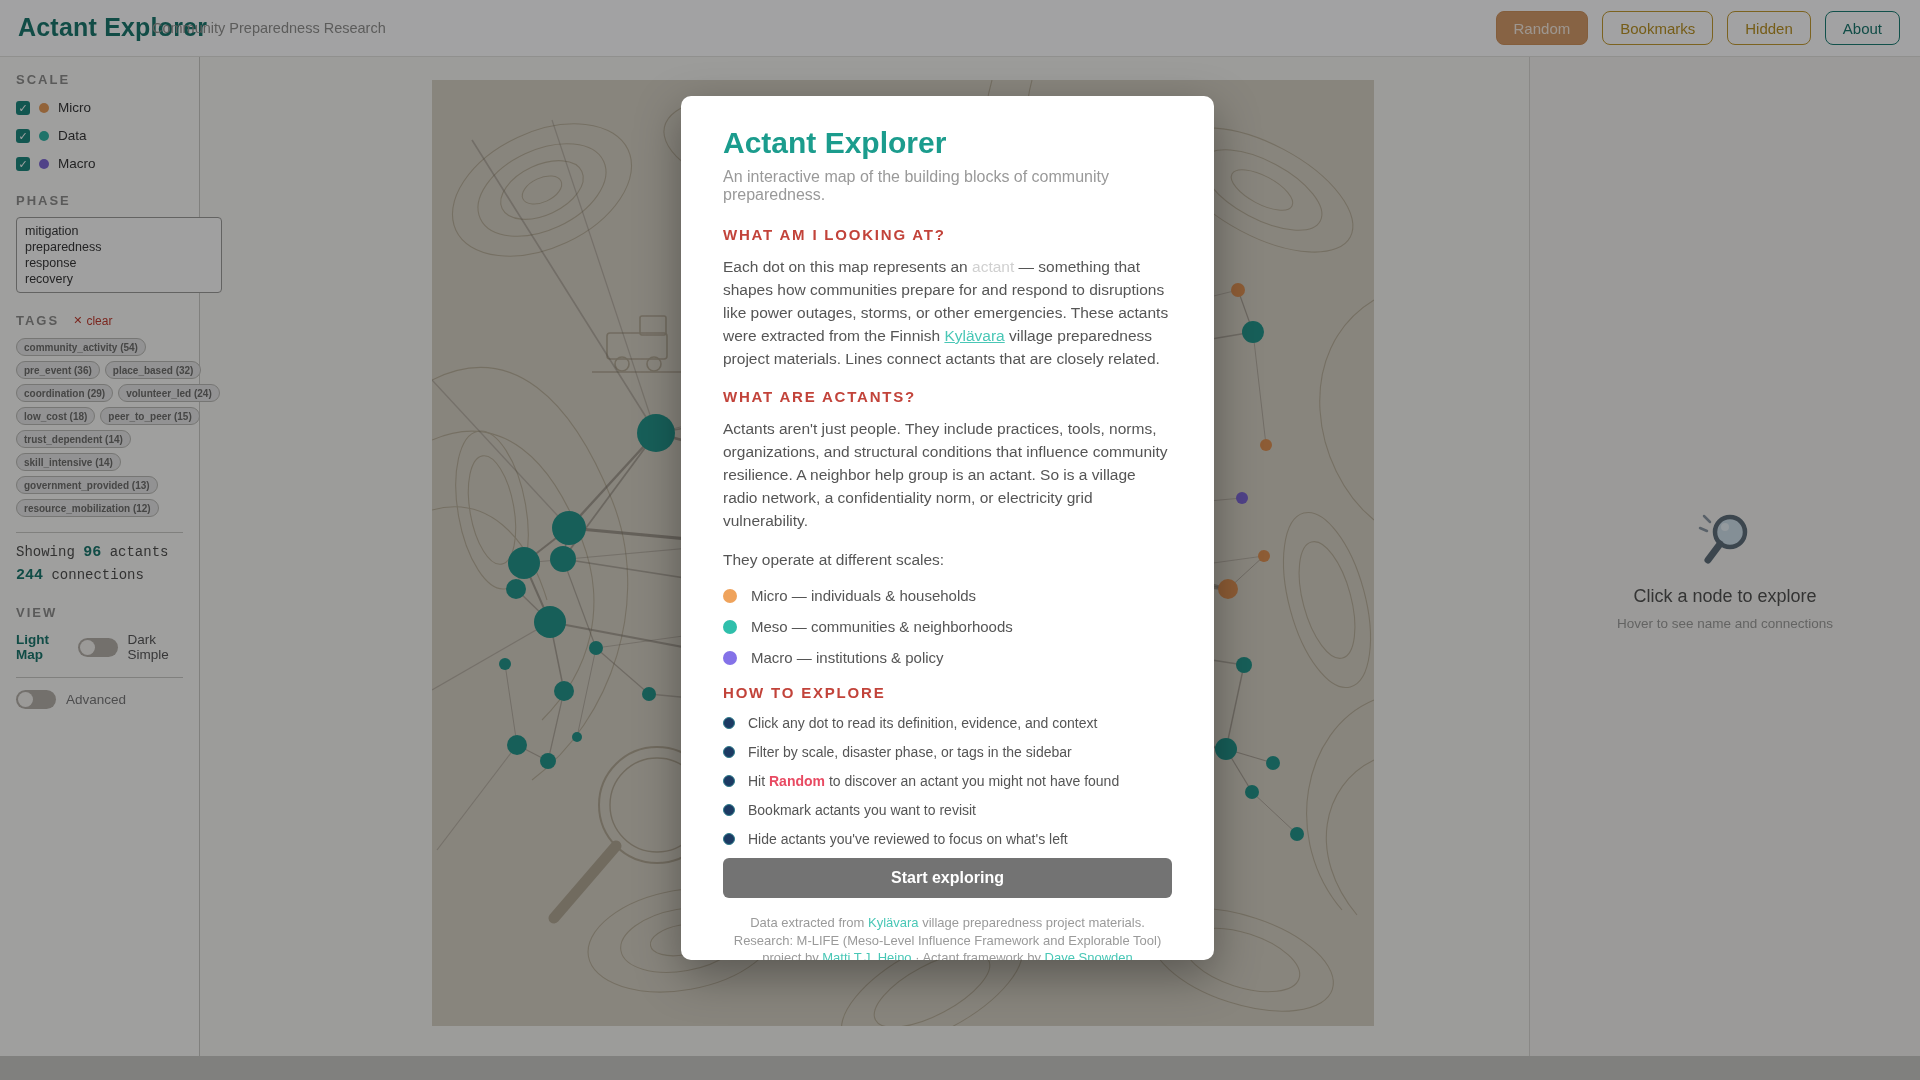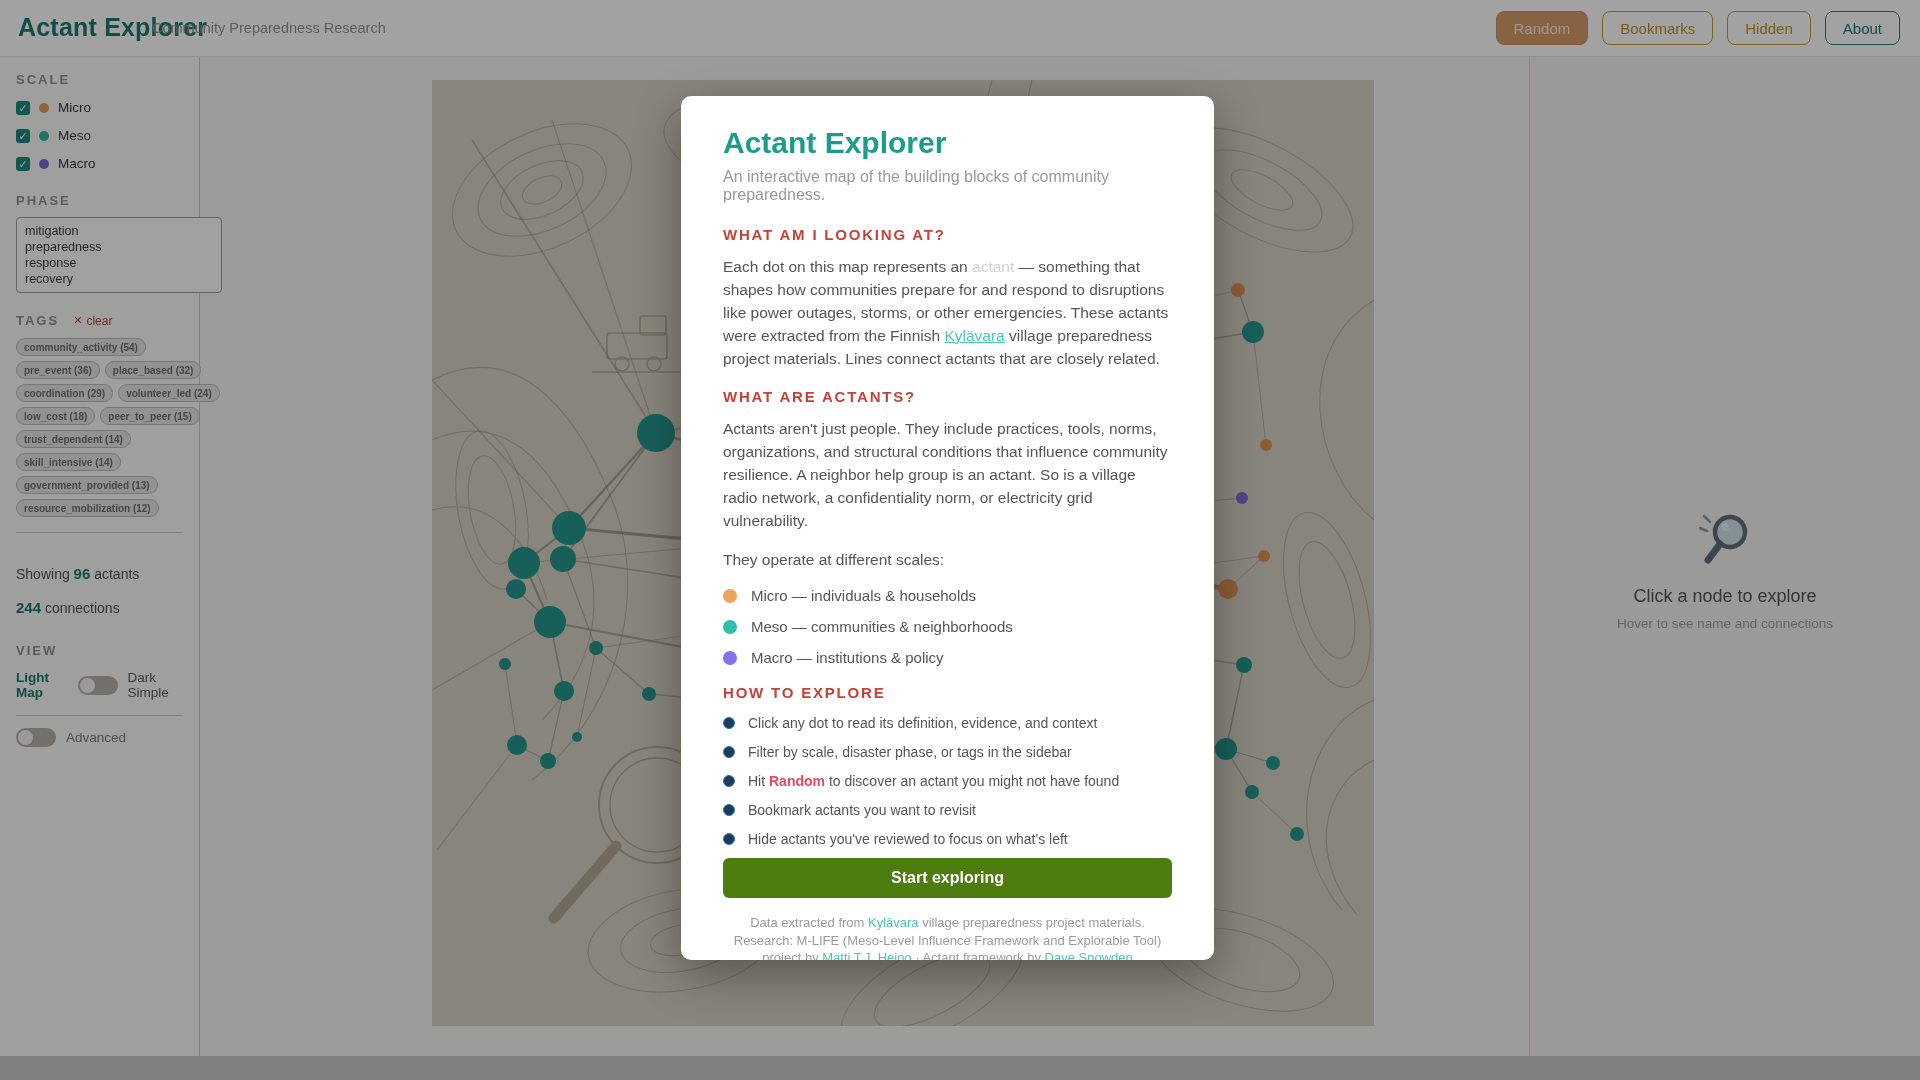--- a/index.html
+++ b/index.html
@@ -30,21 +30,21 @@
   .scale-label{font-size:13.5px;color:#333;}
   .phase-h{margin-top:22px;}
   .phase-box{margin-top:9px;width:206px;height:76px;border:1px solid #9a9a96;border-radius:4px;background:#fcfcfa;box-sizing:border-box;padding:5px 0;overflow:hidden;}
   .phase-opt{font-size:12.5px;color:#333;padding:1px 8px;cursor:default;}
   .tags-head{margin-top:20px;display:flex;align-items:center;}
   .clear{margin-left:14px;color:#c0392b;font-size:12px;cursor:pointer;display:flex;align-items:center;gap:4px;}
   .clear .x{font-size:11px;}
   .tags{margin-top:10px;width:206px;display:flex;flex-wrap:wrap;gap:5px;}
   .pill{border:1px solid #b9b9b4;border-radius:999px;padding:2.5px 7px;font-size:10px;color:#6b6b68;background:#e5e5e5;white-space:nowrap;font-weight:bold;}
   .sdiv{border:none;border-top:1px solid #c9c9c4;margin:15px 4px 0 0;}
-  .stats{margin-top:24px;font-size:14px;color:#4c4c4a;line-height:33px;}
+  .stats{margin-top:8px;font-size:14px;color:#4c4c4a;line-height:23px;font-family:Liberation Mono, monospace;}
   .stat-num{color:#15756a;font-weight:bold;font-size:15px;}
   .view-h{margin-top:18px;}
   .view-row{display:flex;align-items:center;gap:10px;margin-top:12px;}
   .view-light{font-size:13.5px;font-weight:bold;color:#15756a;}
   .view-dark{font-size:13.5px;color:#555;}
   .adv-label{font-size:13.5px;color:#777;}
   .toggle{width:40px;height:19px;border-radius:10px;background:#b3aea6;position:relative;flex:none;cursor:pointer;}
   .knob{position:absolute;left:2px;top:2px;width:15px;height:15px;border-radius:50%;background:#f4f2ee;}
 
   
@@ -66,21 +66,21 @@
   .m-h{font-size:15px;font-weight:bold;color:#c2433a;letter-spacing:1.8px;margin:18px 0 12px;}
   .m-p{font-size:15.5px;color:#555;line-height:23px;margin:0 0 16px;}
   .faded{color:#d0d0d0;}
   .tlink{color:#49c7b6;text-decoration:underline;cursor:pointer;}
   .tlink2{color:#49c7b6;cursor:pointer;}
   .scale-li{display:flex;align-items:center;gap:14px;margin:0 0 14px;font-size:15px;color:#555;}
   .scale-dot{width:14px;height:14px;border-radius:50%;flex:none;}
   .ex-li{display:flex;align-items:flex-start;gap:13px;margin:0 0 9px;font-size:14px;line-height:20px;color:#555;}
   .ex-dot{width:10px;height:10px;border-radius:50%;background:#1c3a63;border:1.5px solid #2e7d8c;margin-top:4px;flex:none;}
   .accent{color:#e84a62;font-weight:bold;}
-  .cta{display:block;width:100%;height:40px;background:#4d7c0f;color:#fff;font-weight:bold;font-size:16px;border:none;border-radius:6px;margin:8px 0 16px;font-family:inherit;cursor:pointer;}
+  .cta{display:block;width:100%;height:40px;background:#737373;color:#fff;font-weight:bold;font-size:16px;border:none;border-radius:6px;margin:8px 0 16px;font-family:inherit;cursor:pointer;}
   .m-footer{font-size:13px;color:#9a9a9a;text-align:center;line-height:17.5px;}
 </style>
 </head>
 <body>
 
 <div class="app">
 
   <div class="header">
     <div class="brand">Actant Explorer</div>
     <div class="brand-sub">Community Preparedness Research</div>
@@ -97,21 +97,21 @@
       <div class="side-h">SCALE</div>
       <div id="scale-list">
           <div class="scale-row">
             <span class="cbx">✓</span>
             <span class="dotc" style="background: rgb(229, 154, 85);"></span>
             <span class="scale-label">Micro</span>
           </div>
           <div class="scale-row">
             <span class="cbx">✓</span>
             <span class="dotc" style="background: rgb(43, 179, 163);"></span>
-            <span class="scale-label">Meso</span>
+            <span class="scale-label">Data</span>
           </div>
           <div class="scale-row">
             <span class="cbx">✓</span>
             <span class="dotc" style="background: rgb(123, 100, 212);"></span>
             <span class="scale-label">Macro</span>
           </div>
         </div>
 
       <div class="side-h phase-h">PHASE</div>
       <div class="phase-box" id="phase-list">

